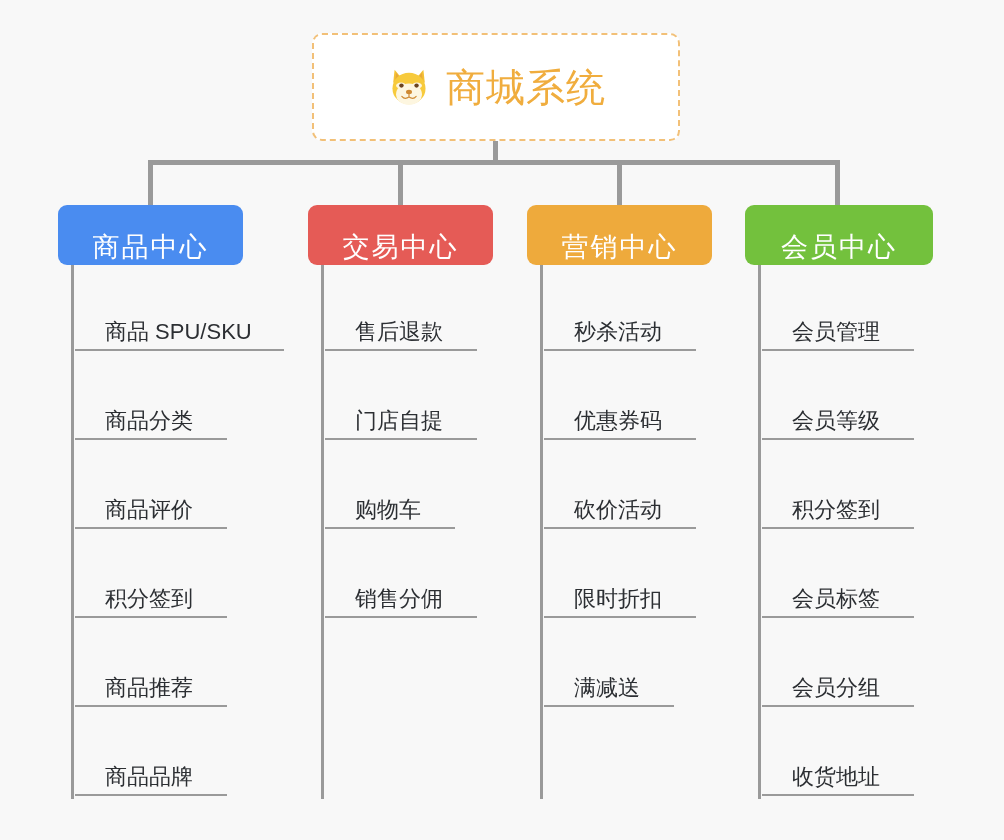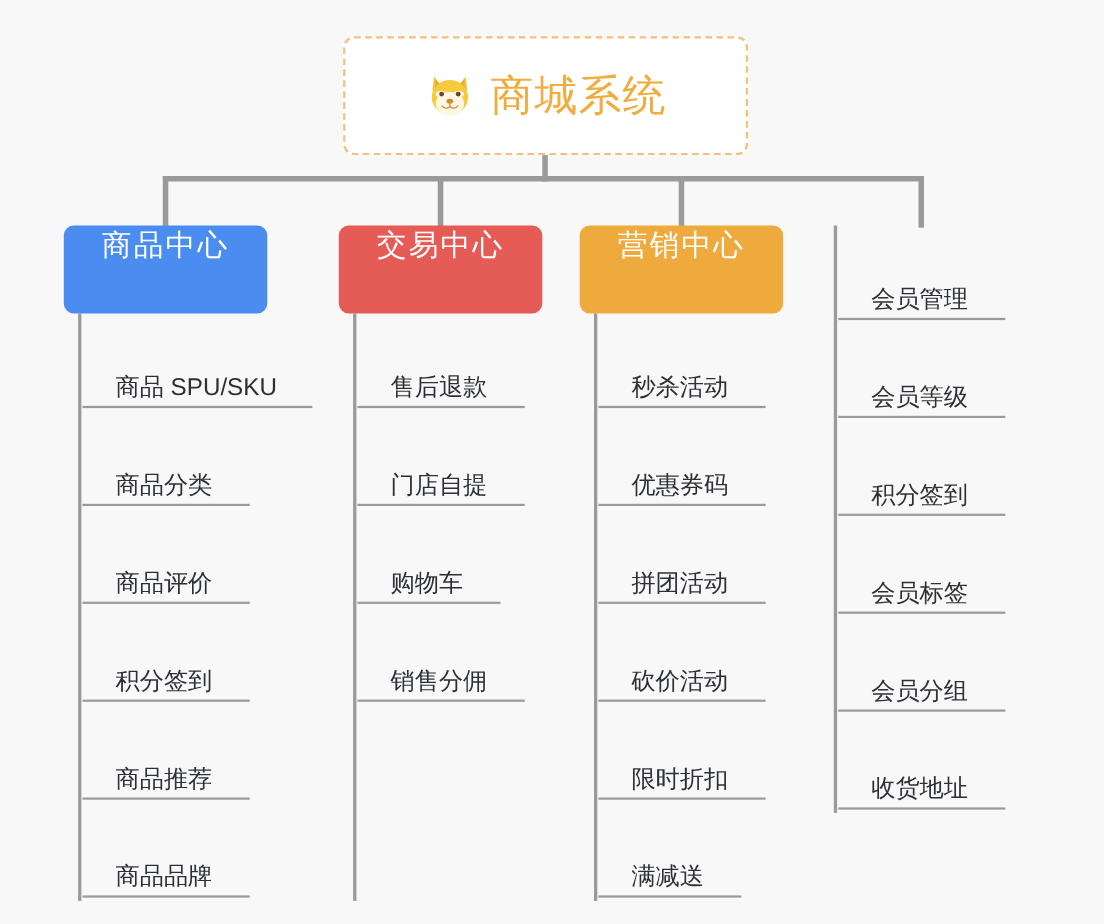--- a/index.html
+++ b/index.html
@@ -76,24 +76,24 @@
     background: #9a9a9a;
   }
 
   
   .column {
     position: absolute;
     top: 205px;
     width: 220px;
   }
   .cat-box {
-    height: 80px;
+    height: 60px;
     border-radius: 9px;
     display: flex;
-    align-items: flex-start;
+    align-items: flex-end;
     justify-content: center;
     color: #ffffff;
     font-size: 27px;
     letter-spacing: 2px;
     white-space: nowrap;
   }
   .cat-box.w-185 { width: 185px; }
   .cat-box.w-188 { width: 188px; }
 
   
@@ -228,39 +228,38 @@
       <div class="spine"></div>
       <div class="leaf-item">
         <span class="leaf-label">秒杀活动</span>
         <span class="leaf-underline" style="width:152px;"></span>
       </div>
       <div class="leaf-item">
         <span class="leaf-label">优惠券码</span>
         <span class="leaf-underline" style="width:152px;"></span>
       </div>
       <div class="leaf-item">
-        <span class="leaf-label">拼团活动</span>
-        <span class="leaf-underline" style="width:152px;"></span>
-      </div>
-      <div class="leaf-item">
         <span class="leaf-label">砍价活动</span>
         <span class="leaf-underline" style="width:152px;"></span>
       </div>
       <div class="leaf-item">
         <span class="leaf-label">限时折扣</span>
         <span class="leaf-underline" style="width:152px;"></span>
       </div>
       <div class="leaf-item">
         <span class="leaf-label">满减送</span>
         <span class="leaf-underline" style="width:130px;"></span>
       </div>
     </div>
   </div>
 
   <div class="column" style="left:745px;">
+    <div class="cat-box w-188" style="background:#73c13d;">
+      <span>会员中心</span>
+    </div>
     <div class="leaf-wrap">
       <div class="spine"></div>
       <div class="leaf-item">
         <span class="leaf-label">会员管理</span>
         <span class="leaf-underline" style="width:152px;"></span>
       </div>
       <div class="leaf-item">
         <span class="leaf-label">会员等级</span>
         <span class="leaf-underline" style="width:152px;"></span>
       </div>

